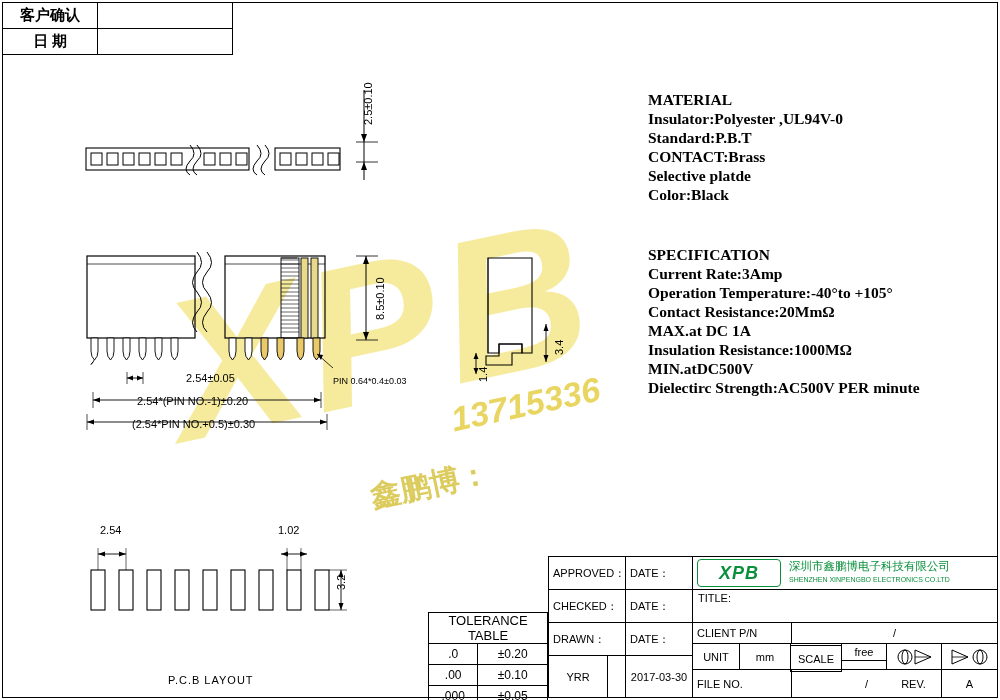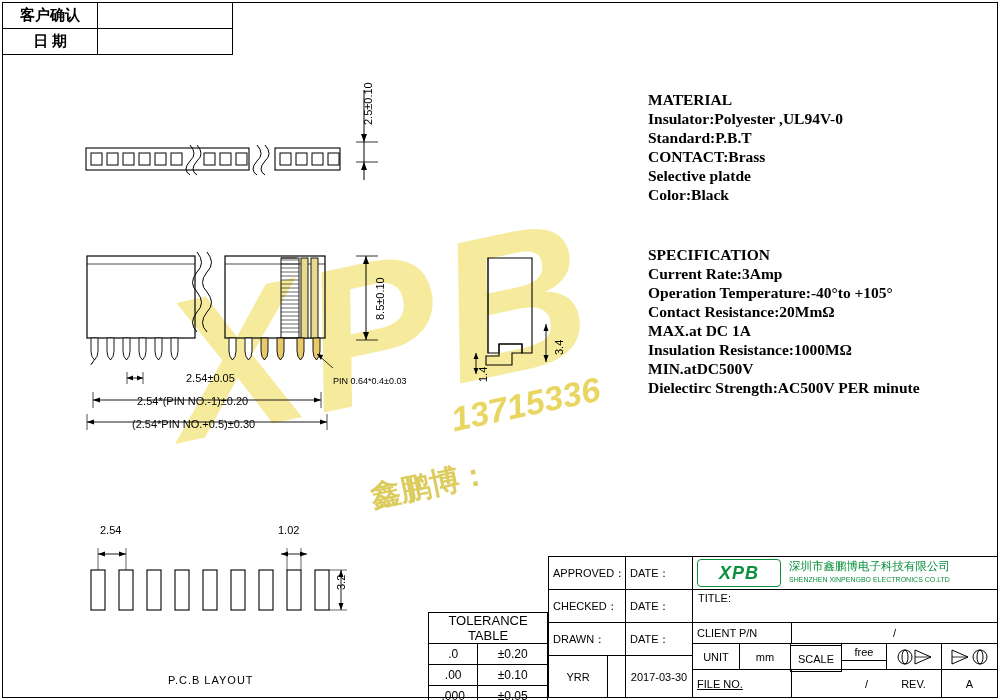--- a/index.html
+++ b/index.html
@@ -400,17 +400,17 @@
   </div>
   <div class="cell ctr" style="left:393px;top:87px;width:57px;height:27px;">
     <svg width="44" height="18" viewBox="0 0 44 18">
       <path d="M4 2 L20 9 L4 16 z" fill="none" stroke="#000" stroke-width="1"></path>
       <circle cx="32" cy="9" r="7" fill="none" stroke="#000" stroke-width="1"></circle>
       <ellipse cx="32" cy="9" rx="3" ry="7" fill="none" stroke="#000" stroke-width="1"></ellipse>
       <line x1="4" y1="9" x2="20" y2="9" stroke="#000" stroke-width="0.8"></line>
     </svg>
   </div>
 
-  <div class="cell pad lft" style="left:144px;top:113px;width:100px;height:29px;text-decoration:underline;">FILE NO.</div>
+  <div class="cell pad lft" style="left:144px;top:113px;width:100px;height:29px;">FILE NO.</div>
   <div class="cell ctr" style="left:243px;top:113px;width:151px;height:29px;">/</div>
   <div class="cell ctr" style="left:338px;top:113px;width:56px;height:29px;background:transparent;border-left:none;text-align:right;">REV.</div>
   <div class="cell ctr" style="left:393px;top:113px;width:57px;height:29px;">A</div>
 </div>
 
 </body></html>

